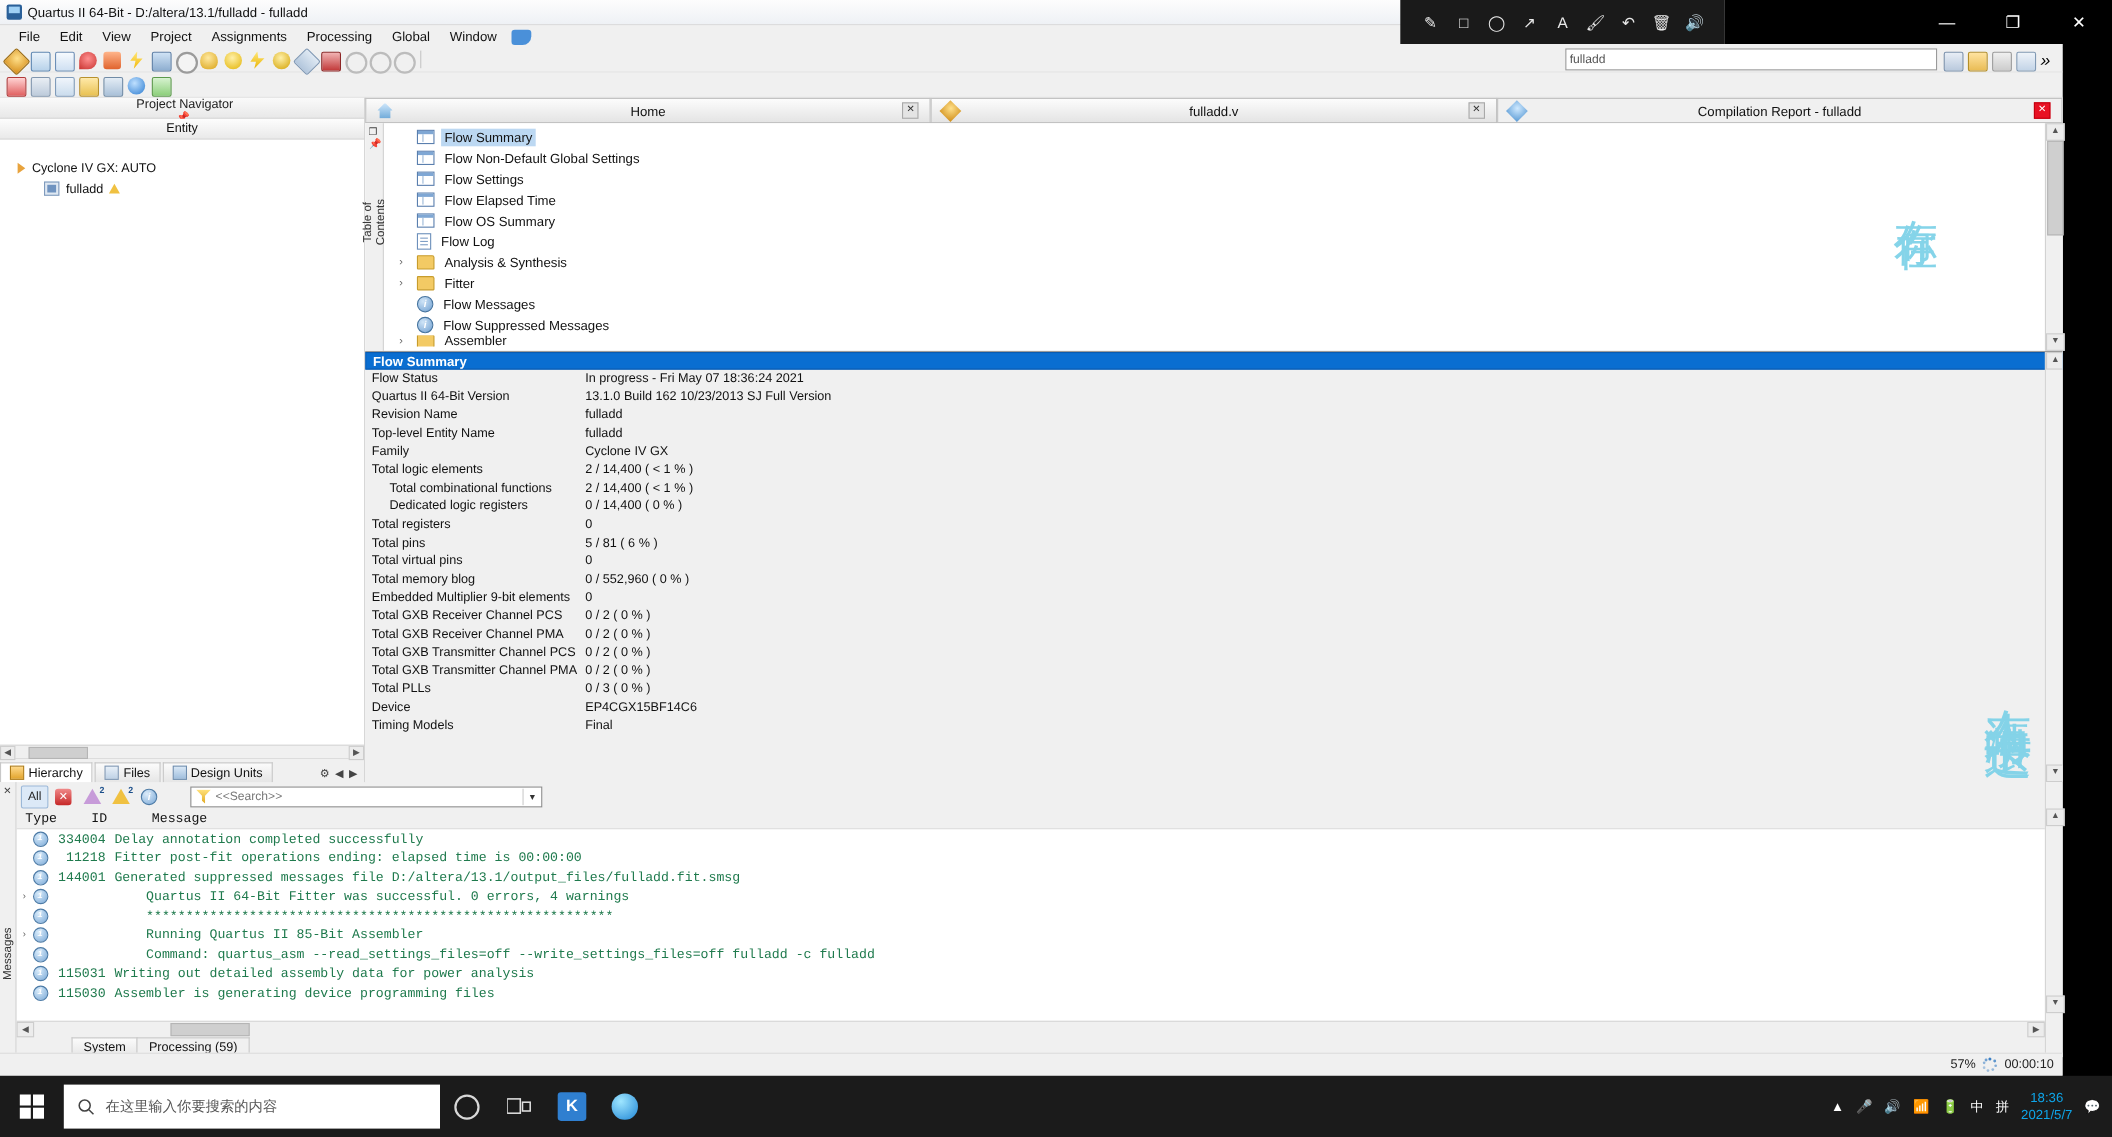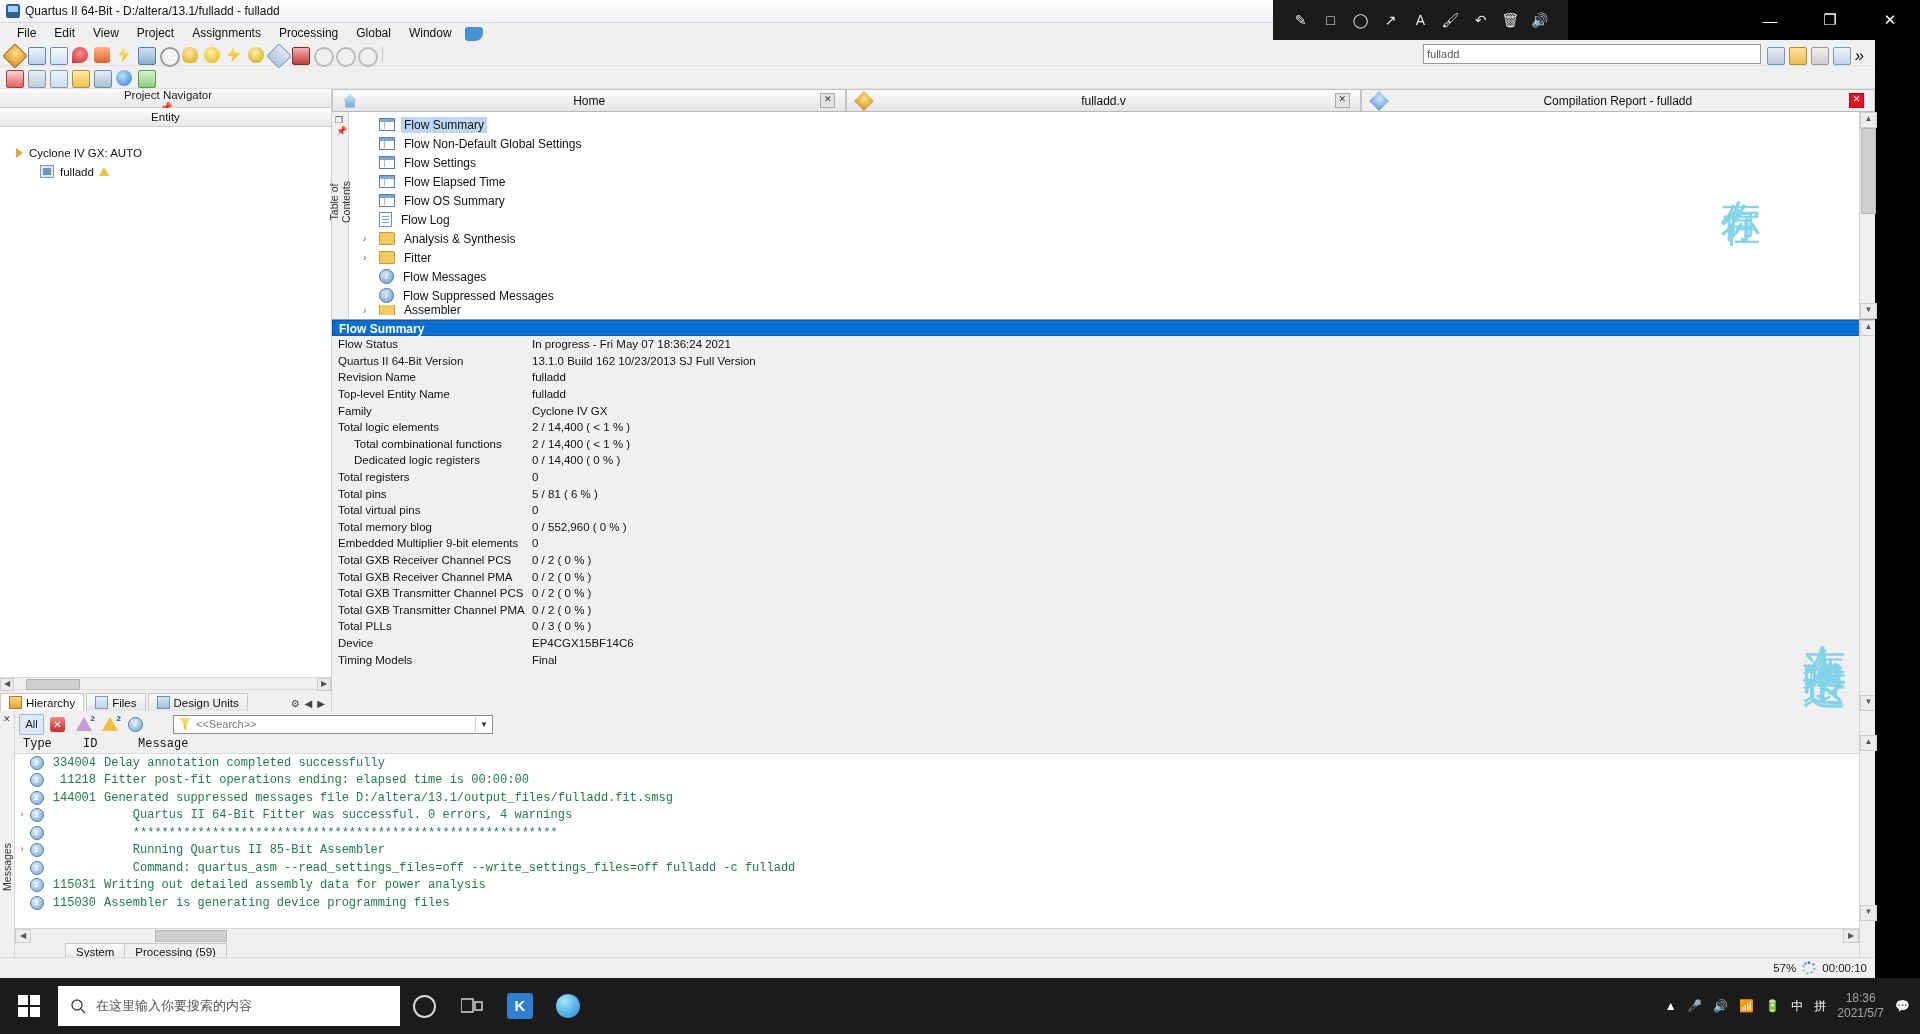--- a/index.html
+++ b/index.html
@@ -142,21 +142,21 @@
   .ft{width:17px;height:17px;display:flex;align-items:center;justify-content:center;font-size:14px;color:#e8e8e8;}
   
   .taskbar{position:absolute;left:0;bottom:0;width:1920px;height:56px;background:#1b1b1b;display:flex;align-items:center;}
   .startbtn{width:58px;height:56px;display:flex;align-items:center;justify-content:center;}
   .winlogo{width:22px;height:22px;display:grid;grid-template-columns:1fr 1fr;grid-template-rows:1fr 1fr;gap:2.5px;}
   .winlogo i{background:#fff;display:block;}
   .tsearch{width:330px;height:40px;background:#fff;display:flex;align-items:center;padding-left:12px;color:#555;font-size:13px;}
   .tsearch .mag{width:16px;height:16px;margin-right:10px;}
   .tbicon{width:48px;height:56px;display:flex;align-items:center;justify-content:center;}
   .tray{margin-left:auto;display:flex;align-items:center;color:#fff;font-size:12px;padding-right:10px;gap:11px;}
-  .clock{display:flex;flex-direction:column;align-items:center;font-size:12px;line-height:15px;color:#a3a3a3;}
+  .clock{display:flex;flex-direction:column;align-items:center;font-size:12px;line-height:15px;color:#0ea5e9;}
   .watermark{position:absolute;color:#f05a5a;font-size:22px;opacity:.85;font-family:"Liberation Sans",sans-serif;}
   
   .cn-wm{position:absolute;color:#7fd2e8;font-size:40px;line-height:46px;writing-mode:vertical-rl;
          font-family:"DejaVu Sans",sans-serif;opacity:.95;letter-spacing:4px;}
   .cn-wm2{position:absolute;color:#7fd2e8;font-size:44px;line-height:50px;writing-mode:vertical-rl;
           font-family:"DejaVu Sans",sans-serif;opacity:.95;letter-spacing:4px;}
 </style>
 </head>
 <body>
 

